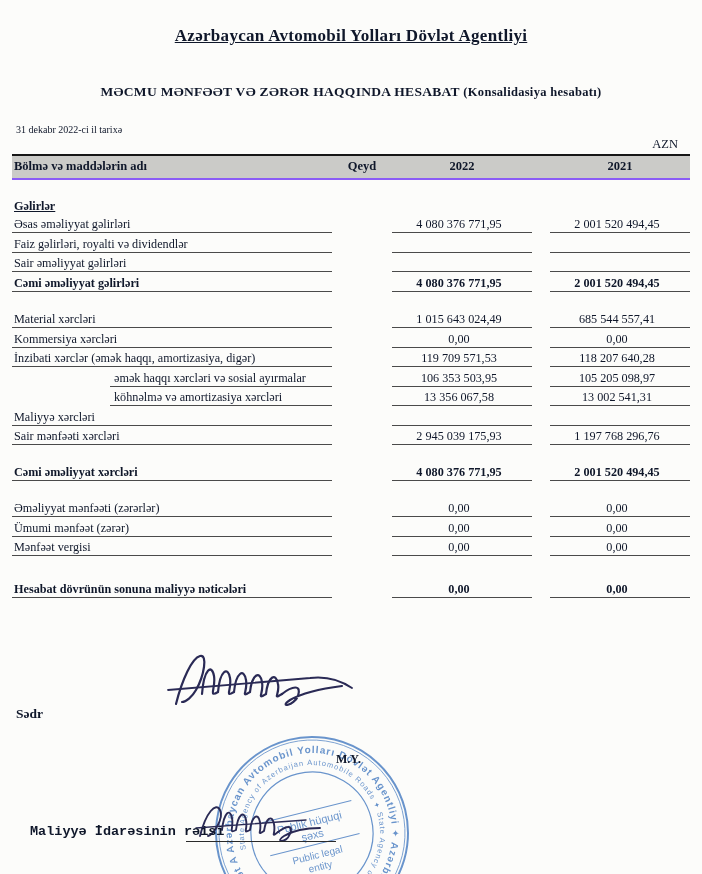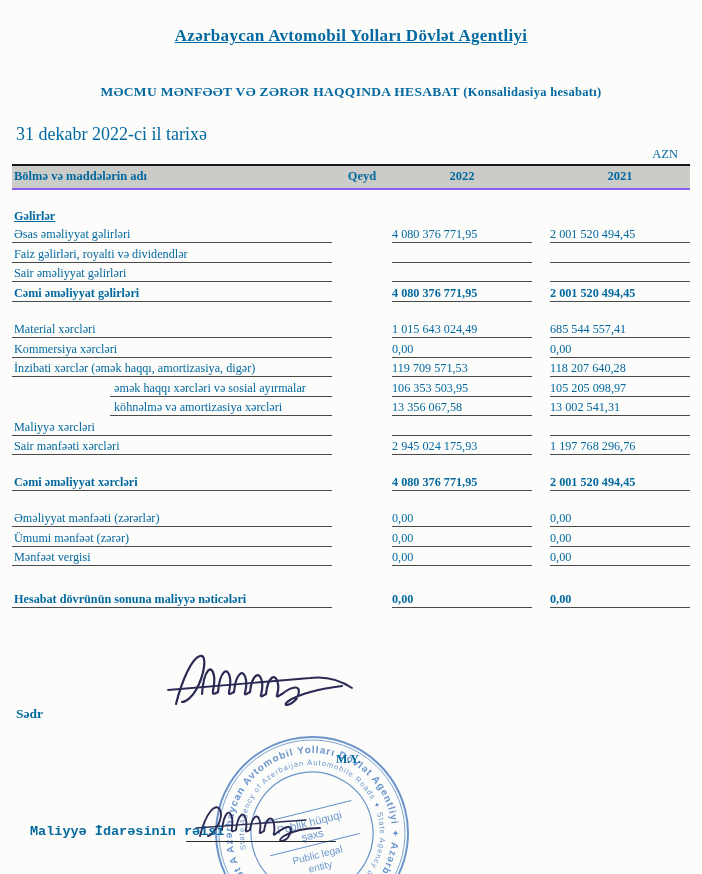--- a/index.html
+++ b/index.html
@@ -1,46 +1,46 @@
 <!DOCTYPE html>
 <html><head>
 <meta charset="utf-8">
 <style>
   * { margin:0; padding:0; box-sizing:border-box; }
   html,body { background:#ffffff; }
   .page {
     width:702px; height:874px; position:relative; overflow:hidden;
     background:#fcfcfa; margin:0 auto;
-    font-family:"Liberation Serif","DejaVu Serif",serif; color:#0369a1;
+    font-family:"Liberation Serif","DejaVu Serif",serif; color:#0f172a;
   }
   .agency-title {
     text-align:center; padding-top:26px; font-size:17px; font-weight:bold;
     text-decoration:underline; letter-spacing:.3px;
   }
   .report-title { text-align:center; margin-top:38px; font-weight:bold; font-size:13.5px; letter-spacing:.3px; }
   .report-title .sub { font-size:12.5px; }
-  .date-line { margin:24px 0 0 16px; font-size:18px; }
+  .date-line { margin:24px 0 0 16px; font-size:10px; }
   .currency { text-align:right; margin:2px 24px 2px 0; font-size:12.5px; }
 
   .table { margin:0 12px; }
   .thead {
     display:flex; align-items:center; background:#cbcbc8;
     border-top:2px solid #161616; border-bottom:2px solid #8b5cf6;
     padding:3px 0 4px; font-weight:bold; font-size:12.5px; margin-bottom:14px;
   }
   .c-label { width:320px; padding-left:2px; }
   .c-note  { width:60px;  text-align:center; }
   .c-val   { width:140px; }
   .c-gap   { width:18px; }
   .thead .c-val { text-align:center; }
 
   .row { display:flex; align-items:flex-end; height:19.5px; font-size:12.2px; white-space:nowrap; }
   .row .c-label { border-bottom:1px solid #4a4a4a; overflow:hidden; }
   .row .c-val .val {
-    display:block; border-bottom:1px solid #4a4a4a; text-align:left;
+    display:block; border-bottom:1px solid #4a4a4a; text-align:center;
     padding-right:6px; min-height:16px;
   }
   .spacer { width:100%; }
 
   .t-section { font-weight:bold; }
   .t-section .c-label { border-bottom:none; }
   .t-section .c-label span { text-decoration:underline; }
   .t-section .c-val .val { border-bottom:none; }
 
   .t-total { font-weight:bold; }
@@ -211,21 +211,21 @@
           </div>
       <div class="c-gap"></div>
       <div class="c-val">
             <span class="val"></span>
           </div>
     </div>
         <div class="row t-data">
       <div class="c-label"><span>Sair mənfəəti xərcləri</span></div>
       <div class="c-note"></div>
       <div class="c-val">
-            <span class="val">2 945 024 175,93</span>
+            <span class="val">2 945 039 175,93</span>
           </div>
       <div class="c-gap"></div>
       <div class="c-val">
             <span class="val">1 197 768 296,76</span>
           </div>
     </div>
         <div class="spacer" style="height: 16px;"></div>
         <div class="row t-total">
       <div class="c-label"><span>Cəmi əməliyyat xərcləri</span></div>
       <div class="c-note"></div>

